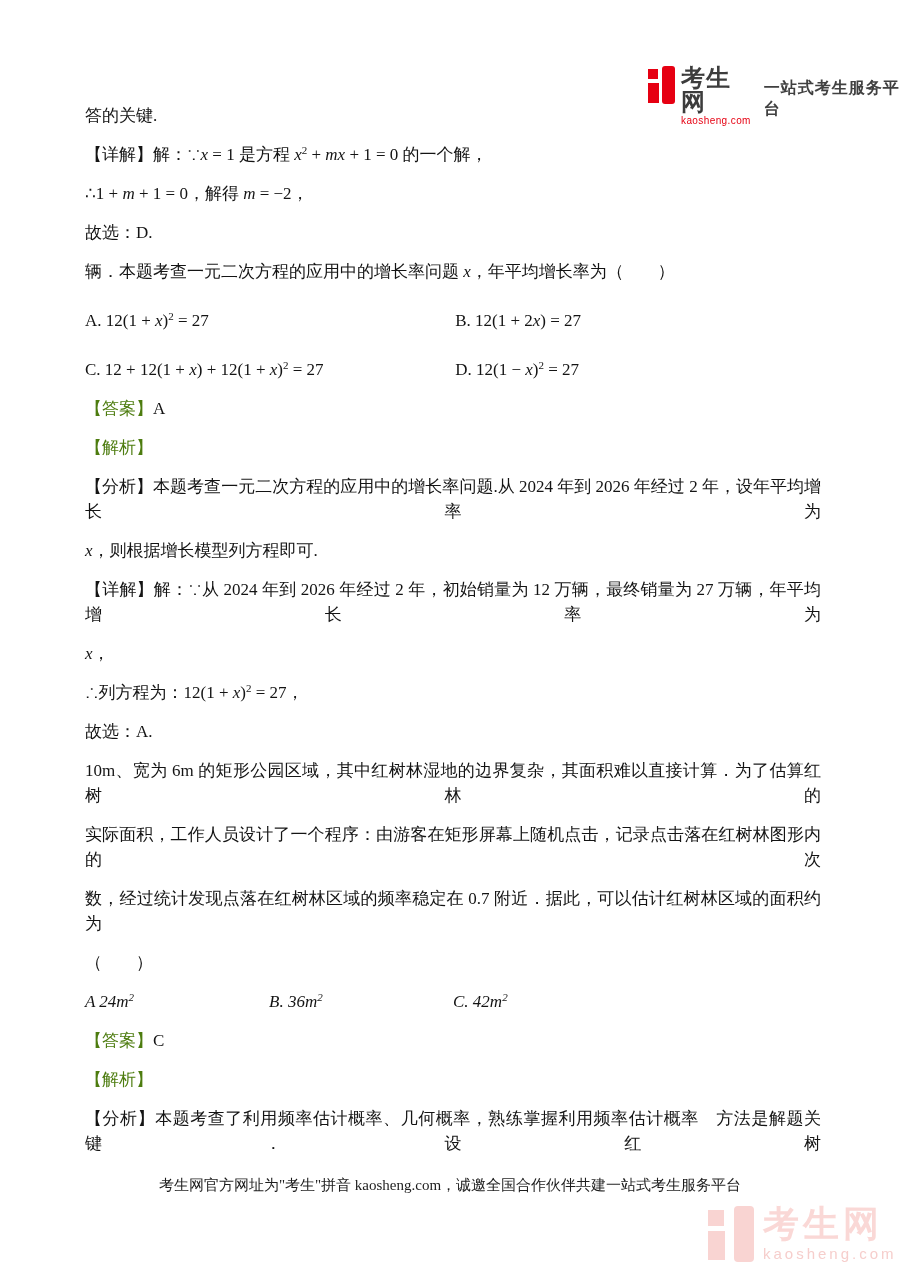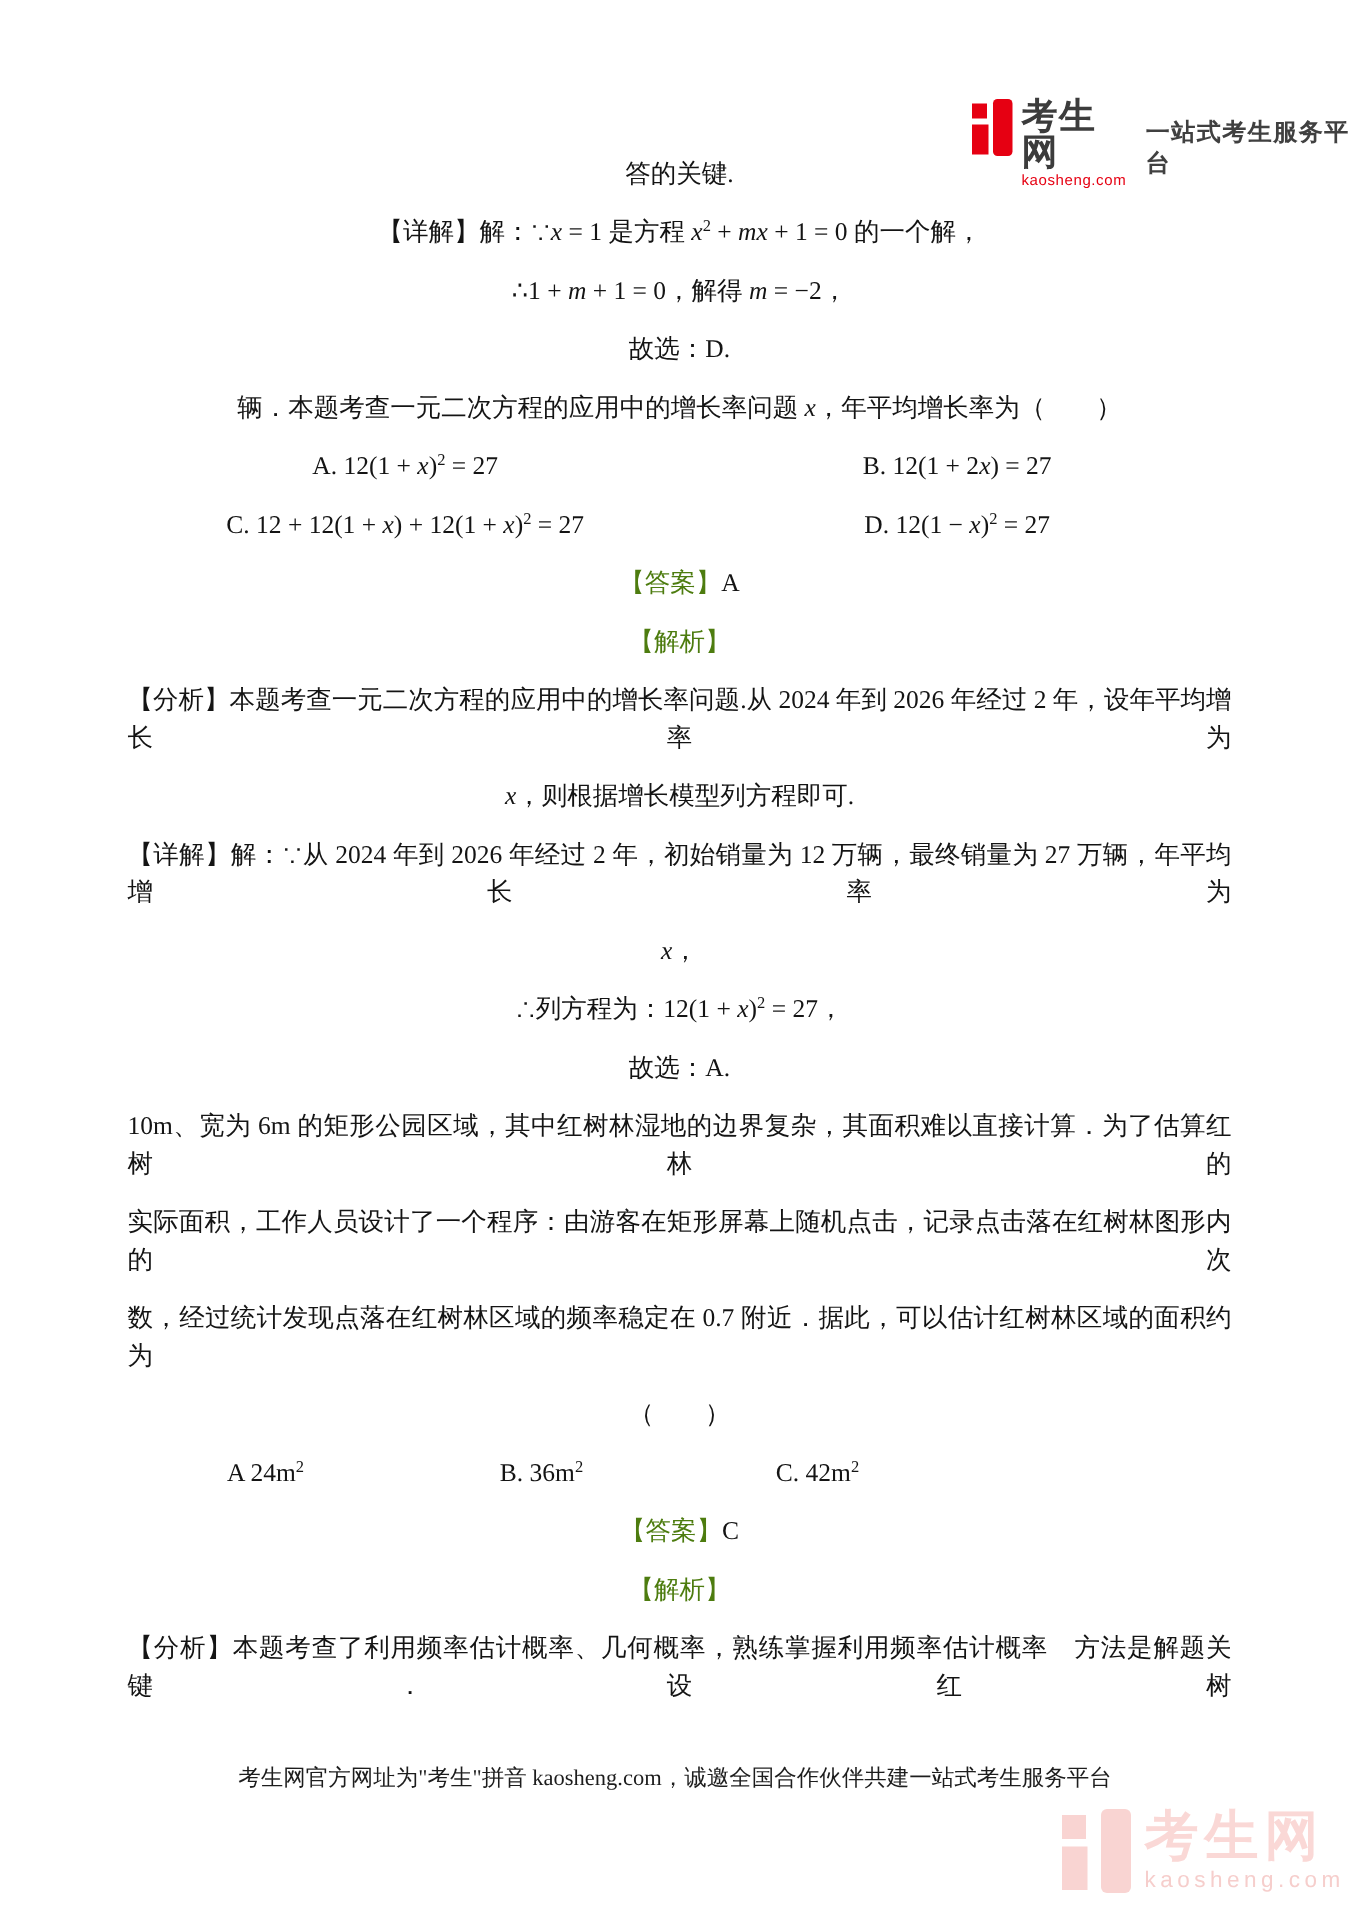--- a/index.html
+++ b/index.html
@@ -18,26 +18,26 @@
   .mark-sm{width:27px;height:38px;margin-right:6px;}
   .brand-col{display:flex;flex-direction:column;line-height:1;}
   .brand{font-family:"Liberation Sans","DejaVu Sans",sans-serif;font-weight:bold;
          font-size:24px;color:#3c3c3c;letter-spacing:1px;}
   .domain{font-family:"Liberation Sans","DejaVu Sans",sans-serif;font-size:10px;
           color:#e60012;margin-top:2px;letter-spacing:.4px;}
   .tagline{font-family:Liberation Serif, serif;font-weight:bold;
            font-size:16px;color:#404040;margin:12px 0 0 13px;letter-spacing:1px;}
   
   .content{position:absolute;left:85px;top:103px;width:736px;font-size:17px;}
-  .content p{margin:0 0 14px;line-height:25px;text-align:center;}
+  .content p{margin:0 0 14px;line-height:25px;text-align:left;}
   .content p.fill{text-align:justify;text-align-last:justify;}
   .row{display:flex;}
-  .c2{width:50.3%;flex:0 0 auto;}
+  .c2{width:50.3%;flex:0 0 auto;margin-top:10px;}
   .c2:last-child{flex:1 1 auto;width:auto;}
-  .c4{width:25%;flex:0 0 auto;}
+  .c4{width:25%;flex:0 0 auto;font-style:italic;}
   sup{font-size:11px;line-height:0;vertical-align:6px;}
   .r-mi{font-style:italic;}
   .r-blue{color:#4d7c0f;}
   
   .footer{position:absolute;left:0;right:0;top:1176px;text-align:center;
           font-size:15px;color:#1d1d1d;}
   
   .watermark{position:absolute;left:708px;top:1206px;display:flex;align-items:flex-start;}
   .mark-wm{width:46px;height:56px;margin-right:9px;}
   .mark-wm i{background:#f9d4d2;}

